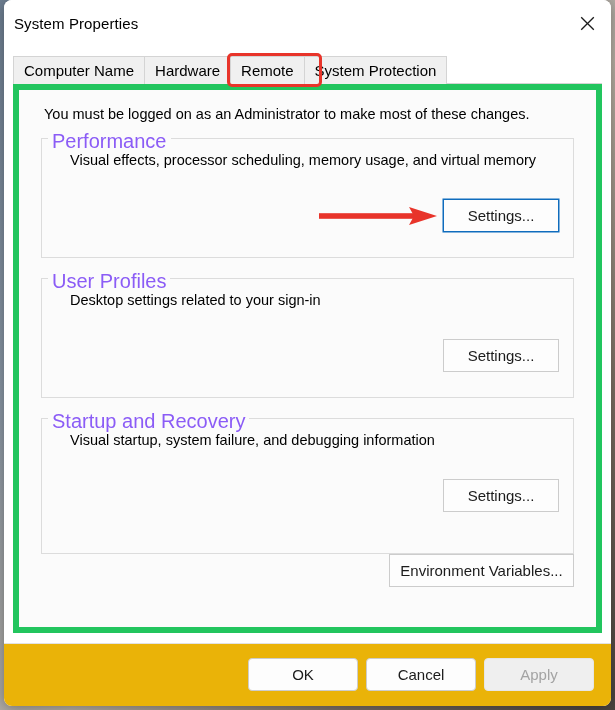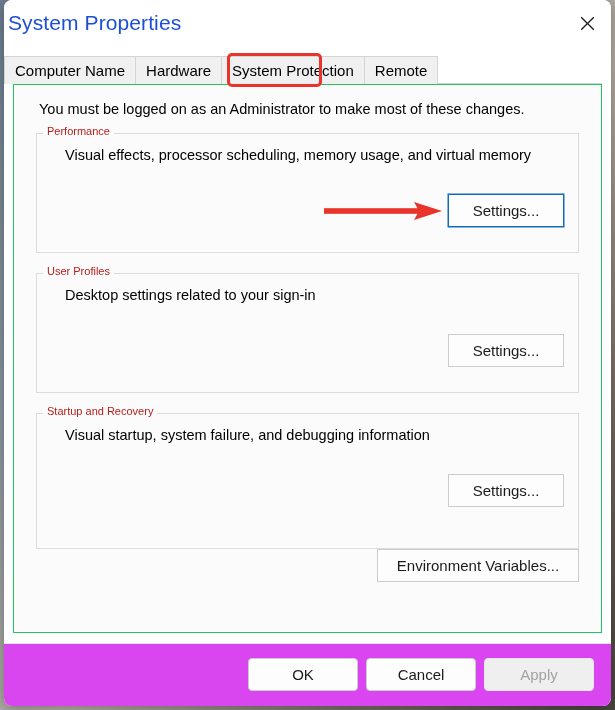--- a/index.html
+++ b/index.html
@@ -40,23 +40,23 @@
   
   #titlebar {
     position: relative;
     height: 46px;
     flex: 0 0 46px;
     background: #ffffff;
     display: flex;
     align-items: center;
   }
   #window-title {
-    margin-left: 4px;
-    font-size: 21px;
-    color: #1d4ed8;
+    margin-left: 10px;
+    font-size: 15px;
+    color: #000000;
     letter-spacing: 0.1px;
     white-space: nowrap;
   }
   #close-button {
     position: absolute;
     right: 0;
     top: 0;
     width: 47px;
     height: 46px;
     display: flex;
@@ -69,21 +69,21 @@
   #dialog-body {
     flex: 1 1 auto;
     position: relative;
     background: #ffffff;
     padding: 0;
   }
 
   
   #tabstrip {
     position: absolute;
-    left: 0;
+    left: 9px;
     top: 10px;
     right: 9px;
     height: 28px;
     display: flex;
     align-items: stretch;
     background: transparent;
     text-align: center;
   }
   .tab {
     position: relative;
@@ -111,21 +111,21 @@
   }
 
   
   #tabpanel {
     position: absolute;
     left: 9px;
     right: 9px;
     top: 38px;
     bottom: 10px;
     background: #fbfbfb;
-    border: 1px solid #22c55e;
+    border: 6px solid #22c55e;
     box-sizing: border-box;
     text-align: right;
   }
 
   
   #advanced-highlight {
     position: absolute;
     border: 3px solid #e8342a;
     border-radius: 5px;
     pointer-events: none;
@@ -149,22 +149,22 @@
     right: 22px;
     border: 1px solid #dcdcdc;
     box-sizing: border-box;
   }
   .group-legend {
     position: absolute;
     top: -9px;
     left: 6px;
     padding: 0 4px;
     background: #fbfbfb;
-    font-size: 11px;
-    color: #b91c1c;
+    font-size: 20px;
+    color: #8b5cf6;
     white-space: nowrap;
   }
   .group-desc {
     position: absolute;
     left: 28px;
     top: 13px;
     font-size: 14.5px;
     color: #000000;
     white-space: nowrap;
   }
@@ -195,21 +195,21 @@
   #settings-arrow {
     position: absolute;
     pointer-events: none;
     z-index: 8;
   }
 
   
   #footer {
     flex: 0 0 62px;
     height: 62px;
-    background: #d946ef;
+    background: #eab308;
     border-top: 1px solid #e2e2e2;
     position: relative;
   }
   .footer-btn {
     position: absolute;
     top: 14px;
     height: 33px;
     display: flex;
     align-items: center;
     justify-content: center;
@@ -247,24 +247,24 @@
   <div id="dialog-body">
 
     <div id="tabstrip">
       <div class="tab">
         <span>Computer Name</span>
       </div>
       <div class="tab">
         <span>Hardware</span>
       </div>
       <div class="tab">
+        <span>Remote</span>
+      </div>
+      <div class="tab">
         <span>System Protection</span>
-      </div>
-      <div class="tab">
-        <span>Remote</span>
       </div>
       <div class="tab-filler"></div>
     </div>
 
     <div id="advanced-highlight" style="left: 223.078px; top: 7px; width: 94.7188px; height: 34px; border-color: rgb(232, 52, 42);"></div>
 
     <div id="tabpanel">
 
       <div id="admin-note">You must be logged on as an Administrator to make most of these changes.</div>
 
@@ -290,21 +290,21 @@
       </div>
 
       <div class="groupbox" style="top:328px; height:136px;">
         <div class="group-legend">Startup and Recovery</div>
         <div class="group-desc">Visual startup, system failure, and debugging information</div>
         <div class="btn" style="right:14px; top:60px; width:116px; height:33px;">
           <span>Settings...</span>
         </div>
       </div>
 
-      <div class="btn" style="right:22px; top:464px; width:202px; height:33px;">
+      <div class="btn" style="right:22px; top:464px; width:185px; height:33px;">
         <span>Environment Variables...</span>
       </div>
 
     </div>
   </div>
 
   <div id="footer">
     <div class="footer-btn" style="right:253px; width:110px;">
       <span>OK</span>
     </div>

